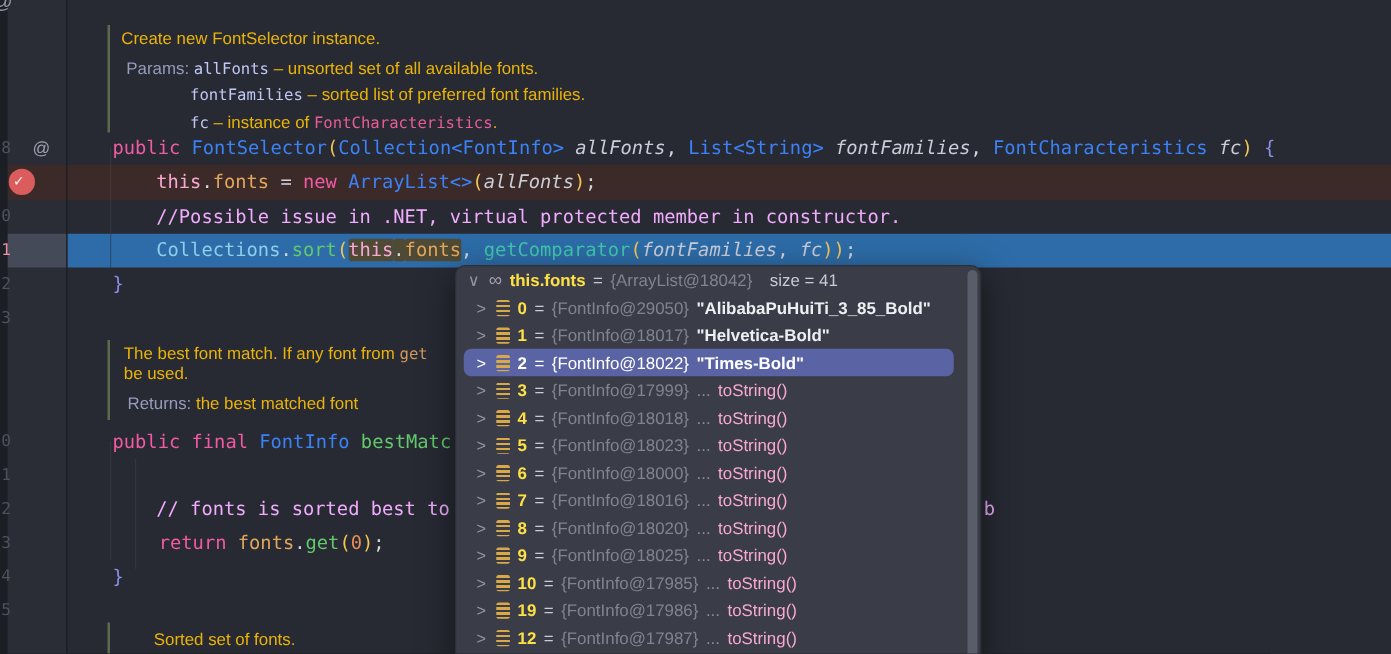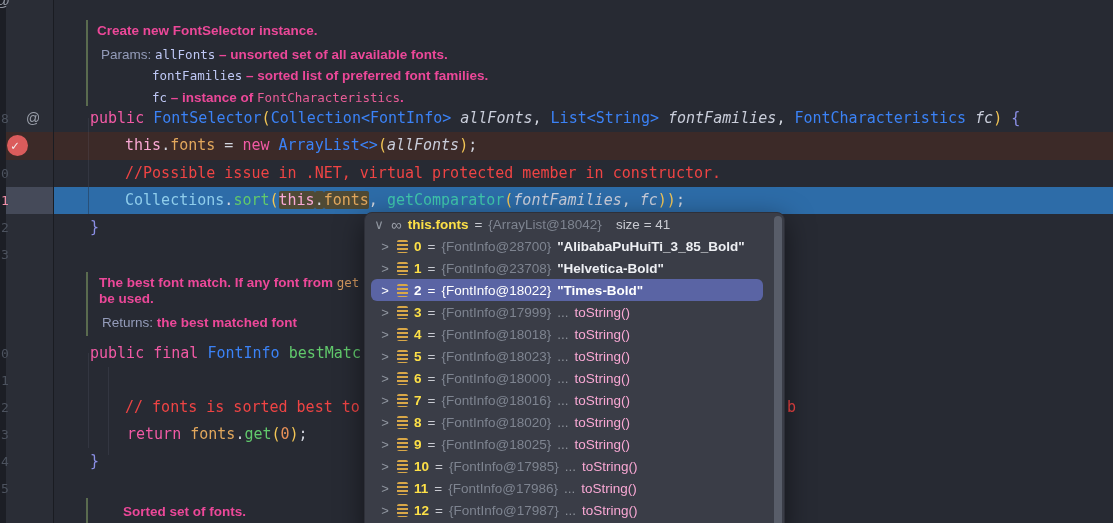--- a/index.html
+++ b/index.html
@@ -26,27 +26,27 @@
   .bp span{position:absolute;left:4px;top:1px;font-size:13px;line-height:19px;color:#F2EFEF;}
   .partial-at{position:absolute;left:-7px;top:-9px;font-family:"Liberation Sans",sans-serif;
               font-size:17px;color:#8F939E;z-index:3;}
   
   .codeline{position:absolute;height:27px;line-height:27px;white-space:pre;font-size:15px;z-index:3;}
   .tk{white-space:pre;}
   .kw{color:#F25AA5;} .cls{color:#3b82f6;} .clslight{color:#8FCDEB;}
   .mtd{color:#61C96C;} .teal{color:#3FC6AC;} .par{color:#F2C555;}
   .this{color:#f9a8d4;} .fld{color:#E2A75C;} .num{color:#E89058;}
   .param{color:#C9CDDA;font-style:italic;} .pln{color:#D2D5DE;}
-  .cmt{color:#ef4444;} .brace{color:#8B8FE6;}
+  .cmt{color:#f0abfc;} .brace{color:#8B8FE6;}
   .evalbg{background:#4F4A35;border-radius:2px;}
   
   .docbar{position:absolute;width:2px;background:#5A6B4F;z-index:3;}
   .docline{position:absolute;height:16px;line-height:16px;white-space:pre;z-index:3;
            font-family:"Liberation Sans",sans-serif;font-size:13.5px;}
-  .doc{color:#ec4899;font-weight:bold;} .doclabel{color:#949CBA;}
+  .doc{color:#eab308;} .doclabel{color:#949CBA;}
   .docmono{font-family:"DejaVu Sans Mono",monospace;font-size:12.5px;color:#BFC8F5;}
   .docpink{font-family:"DejaVu Sans Mono",monospace;font-size:12.5px;color:#E85C97;}
   .docorange{font-family:"DejaVu Sans Mono",monospace;font-size:12.5px;color:#D2975E;}
   
   .popup{position:absolute;left:364px;top:212px;width:419px;height:320px;background:#3A3D47;
          border:1px solid #2E3039;border-radius:8px 8px 0 0;z-index:10;
          box-shadow:0 8px 28px rgba(0,0,0,0.5);
          font-family:"Liberation Sans",sans-serif;font-size:13.5px;color:#C9CBD2;}
   .phead{position:absolute;left:6px;top:0;height:22px;display:flex;align-items:center;gap:6px;}
   .prow{position:absolute;left:6px;width:392px;height:22px;border-radius:6px;
@@ -160,29 +160,29 @@
       <span class="p-light"> = </span>
       <span class="p-ref">{ArrayList@18042}</span>
       <span class="p-size">size = 41</span>
     </div>
     <div id="popup-rows">
         <div class="prow" style="top: 22px;">
     <span class="p-chev">&gt;</span>
     <span class="list-icon"></span>
     <span class="p-salmon">0</span>
     <span class="p-light">=</span>
-    <span class="p-ref">{FontInfo@28700}</span>
+    <span class="p-ref">{FontInfo@29050}</span>
   <span class="p-str">"AlibabaPuHuiTi_3_85_Bold"</span>
         </div>
         <div class="prow" style="top: 44px;">
     <span class="p-chev">&gt;</span>
     <span class="list-icon"></span>
     <span class="p-salmon">1</span>
     <span class="p-light">=</span>
-    <span class="p-ref">{FontInfo@23708}</span>
+    <span class="p-ref">{FontInfo@18017}</span>
   <span class="p-str">"Helvetica-Bold"</span>
         </div>
         <div class="prow sel" style="top: 66px;">
     <span class="p-chev">&gt;</span>
     <span class="list-icon"></span>
     <span class="p-salmon">2</span>
     <span class="p-light">=</span>
     <span class="p-ref">{FontInfo@18022}</span>
   <span class="p-str">"Times-Bold"</span>
         </div>
@@ -254,21 +254,21 @@
     <span class="list-icon"></span>
     <span class="p-salmon">10</span>
     <span class="p-light">=</span>
     <span class="p-ref">{FontInfo@17985}</span>
   <span class="p-dots">...</span>
           <span class="p-link">toString()</span>
         </div>
         <div class="prow" style="top: 264px;">
     <span class="p-chev">&gt;</span>
     <span class="list-icon"></span>
-    <span class="p-salmon">11</span>
+    <span class="p-salmon">19</span>
     <span class="p-light">=</span>
     <span class="p-ref">{FontInfo@17986}</span>
   <span class="p-dots">...</span>
           <span class="p-link">toString()</span>
         </div>
         <div class="prow" style="top: 286px;">
     <span class="p-chev">&gt;</span>
     <span class="list-icon"></span>
     <span class="p-salmon">12</span>
     <span class="p-light">=</span>

